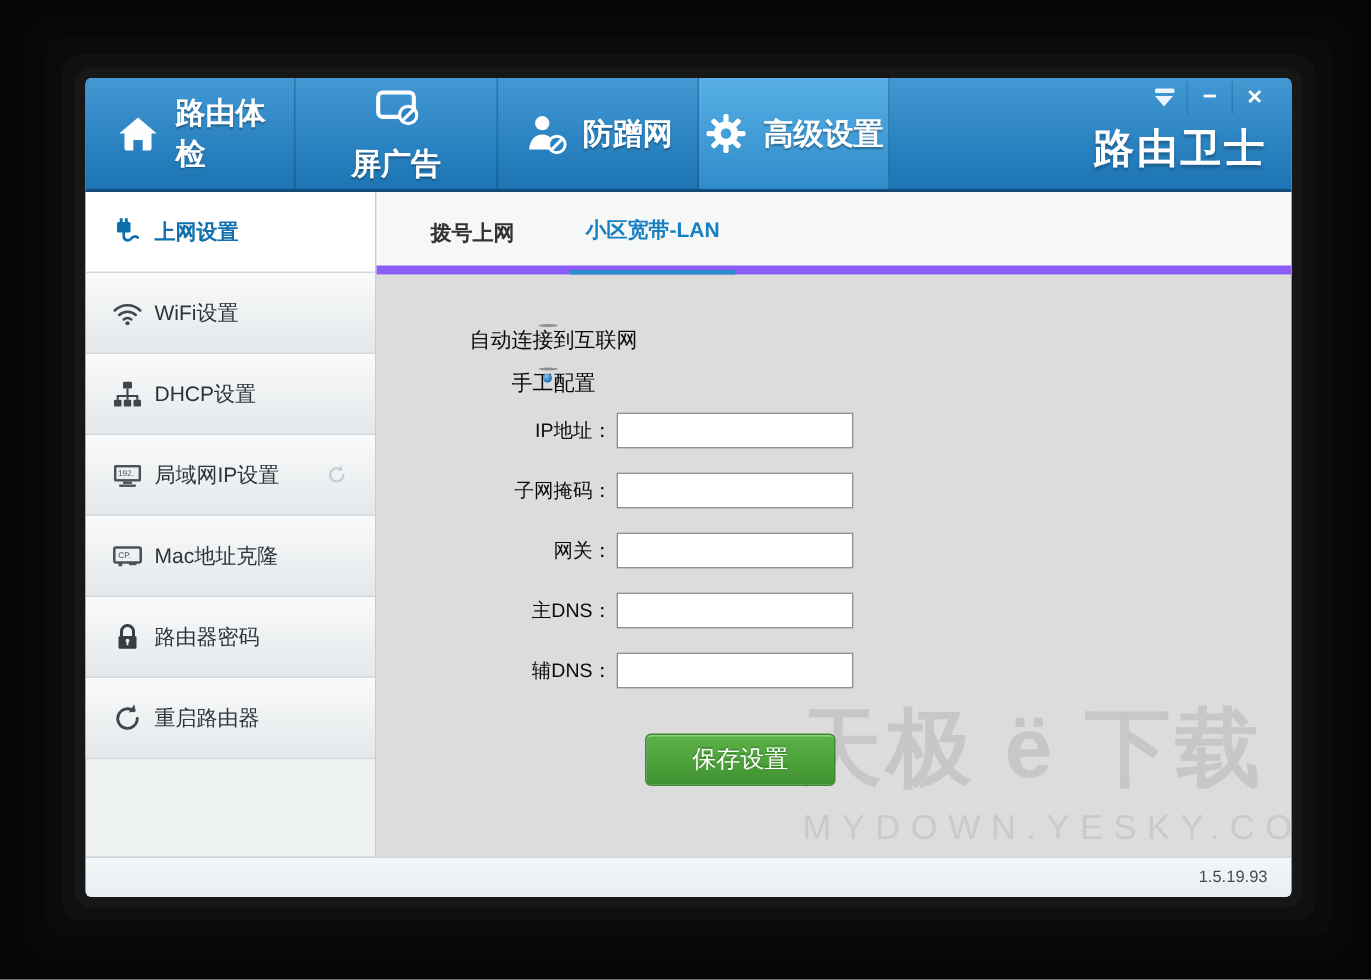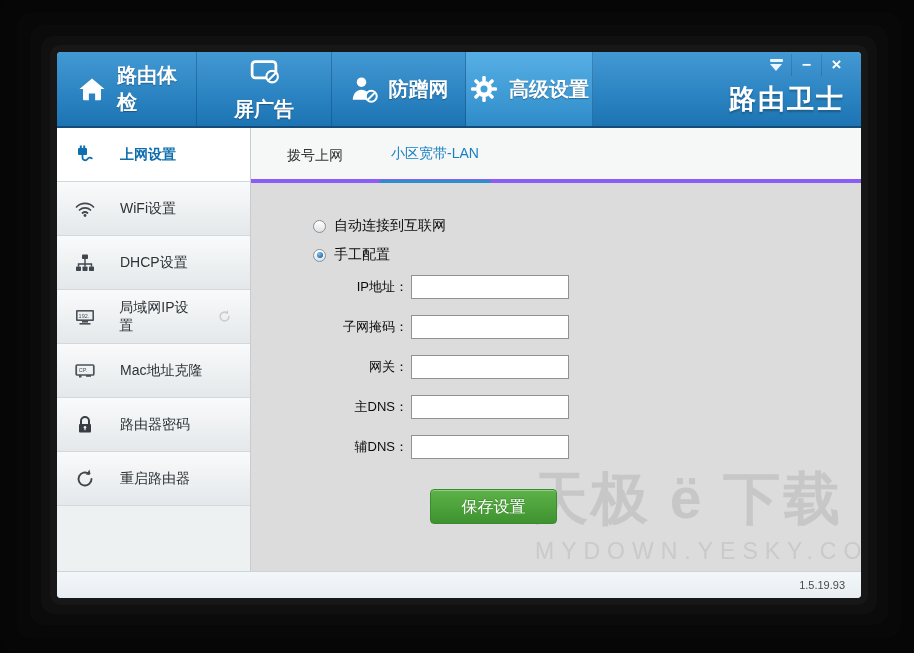--- a/index.html
+++ b/index.html
@@ -57,43 +57,43 @@
   .close-glyph { color:#fff; font-size:17px; font-weight:bold; }
   
   .main { position:absolute; top:76px; left:0; right:0; bottom:27px; }
   .sidebar {
     position:absolute; left:0; top:0; bottom:0; width:194px;
     background:#eef1f2; border-right:1px solid #c6cccf;
   }
   .side-item {
     height:54px; display:flex; align-items:center; padding-left:16px;
     background:linear-gradient(180deg,#f9fafb,#e4e8ea);
-    border-bottom:1px solid #d4d8db; font-size:14px; color:#2e3338; cursor:pointer;gap:17px;
+    border-bottom:1px solid #d4d8db; font-size:14px; color:#2e3338; cursor:pointer;
   }
   .side-item.active { background:#fff; color:#0f6fae; font-weight:bold; }
   .s-icon { width:24px; height:22px; margin-right:6px; display:flex; align-items:center; justify-content:center; }
   .trail { margin-left:auto; margin-right:18px; display:flex; align-items:center; }
   .content { position:absolute; left:194px; top:0; right:0; bottom:0; background:#dcdcdc; }
   
   .tabs {
     position:absolute; top:0; left:0; right:0; height:55px;
-    background:#f6f7f7; border-bottom:4px solid #8b5cf6;
-    display:flex; padding-left:14px;
+    background:#f6f7f7; border-bottom:6px solid #8b5cf6;
+    display:flex; padding-left:14px;font-weight:bold;
   }
   .tab {
     height:55px; display:flex; align-items:center; justify-content:center;
     font-size:14px; color:#333; cursor:pointer; width:100px;
   }
   .tab.active {
     width:110px; margin-left:15px; color:#1780c2;
     border-bottom:3px solid #2d8dca;
   }
   
   .radios { position:absolute; left:62px; top:88px; }
-  .rrow { display:flex; align-items:center; height:20px; margin-bottom:9px; font-size:14px; color:#0a0a0a; cursor:pointer; }
+  .rrow { display:flex; align-items:center; height:20px; margin-bottom:9px; font-size:14px; color:#0a0a0a; cursor:pointer;flex-direction:column; }
   .radio {
     width:13px; height:13px; border-radius:50%; margin-right:8px;
     border:1px solid #8b8f94; background:linear-gradient(180deg,#ffffff,#dfe3e6);
     position:relative;
   }
   .radio.checked::after {
     content:""; position:absolute; left:2.5px; top:2.5px; width:6px; height:6px; border-radius:50%;
     background:radial-gradient(circle at 35% 30%, #8cc0e8, #1b6fb5 75%);
   }
   .form { position:absolute; left:0; top:147px; }

